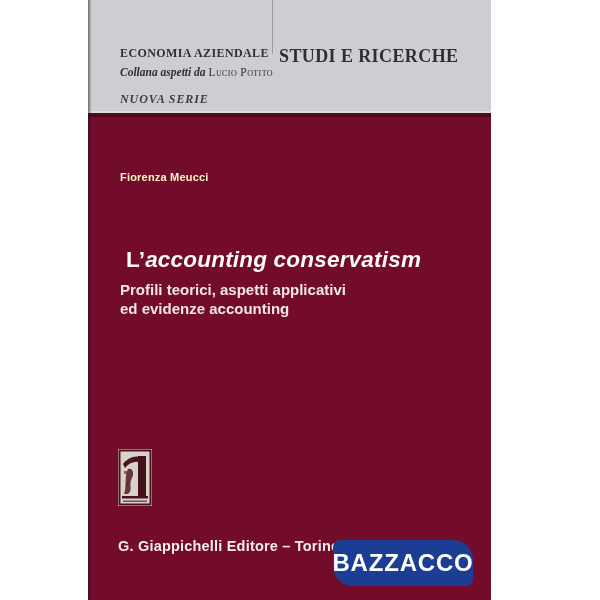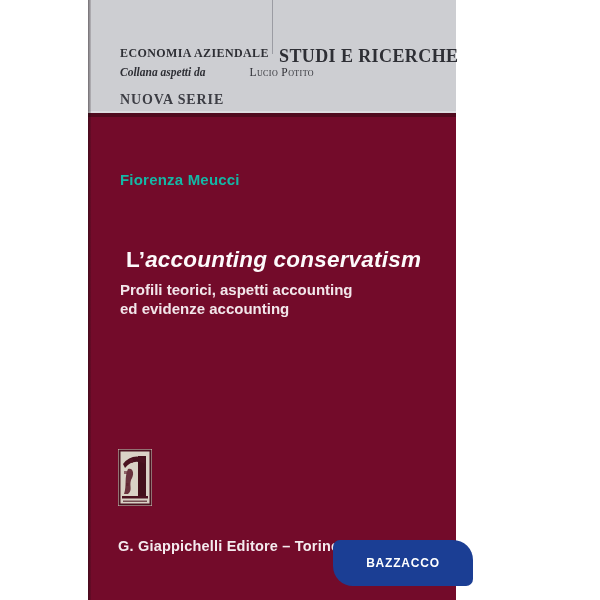--- a/index.html
+++ b/index.html
@@ -15,21 +15,21 @@
     position: relative;
     width: 600px;
     height: 600px;
     background: #ffffff;
   }
   
   .cover {
     position: absolute;
     left: 88px;
     top: 0;
-    width: 368px;
+    width: 403px;
     height: 600px;
   }
   
   .cover::after {
     content: "";
     position: absolute;
     left: 0;
     top: 0;
     width: 3px;
     height: 100%;
@@ -86,51 +86,51 @@
     color: #2e2f35;
     white-space: nowrap;
   }
   .collana-prefix {
     font-style: italic;
     font-weight: bold;
   }
   .collana-name {
     font-variant: small-caps;
     letter-spacing: 0.4px;
-    margin-left: 41px;
   }
   .nuova-serie {
     position: absolute;
     left: 32px;
     top: 92px;
     font-family: "Liberation Serif", serif;
-    font-size: 14px;
+    font-size: 12px;
     font-weight: 600;
     letter-spacing: 0.9px;
     color: #3c3d44;
     white-space: nowrap;
+    font-style: italic;
   }
   
   .cover-main {
     position: absolute;
     left: 0;
     top: 113px;
     width: 100%;
     height: 487px;
     background: #730b2a;
     border-top: 4px solid #500a1e;
     box-sizing: border-box;
   }
   .author {
     position: absolute;
     left: 32px;
     top: 54px;
-    font-size: 15px;
-    font-weight: bold;
-    color: #14b8a6;
+    font-size: 11px;
+    font-weight: bold;
+    color: #fef9c3;
     letter-spacing: 0.2px;
     white-space: nowrap;
   }
   .title {
     position: absolute;
     left: 31px;
     top: 123px;
     margin: 7px;
     font-size: 22.5px;
     font-weight: bold;
@@ -176,21 +176,21 @@
     height: 46px;
     background: #1b3e94;
     border-radius: 7px 20px 7px 20px;
     display: flex;
     align-items: center;
     justify-content: center;
     z-index: 10;
   }
   .badge-label {
     color: #ffffff;
-    font-size: 12px;
+    font-size: 24px;
     font-weight: bold;
     letter-spacing: 0.8px;
     white-space: nowrap;
   }
 </style>
 </head>
 <body>
 
 <div class="stage">
   <div class="cover">
@@ -205,21 +205,21 @@
       </div>
       <div class="nuova-serie">NUOVA SERIE</div>
     </div>
 
     <div class="cover-main">
       <div class="author">Fiorenza Meucci</div>
 
       <h1 class="title"><span class="t-prefix">L’</span><span class="t-italic">accounting conservatism</span></h1>
 
       <div class="subtitle">
-        <div>Profili teorici, aspetti accounting</div>
+        <div>Profili teorici, aspetti applicativi</div>
         <div>ed evidenze accounting</div>
       </div>
 
       <div class="logo">
         <svg viewBox="0 0 34 57" xmlns="http://www.w3.org/2000/svg">
           <rect x="0" y="0" width="34" height="57" fill="#d9d2c6"></rect>
           <rect x="1.5" y="1.5" width="31" height="54" fill="none" stroke="#4a1220" stroke-width="2"></rect>
           <rect x="20" y="7" width="8" height="42" fill="#43101c"></rect>
           <path d="M5 15 Q13 4 27 9 L27 15 Q15 9 7 19 Z" fill="#4a1220"></path>
           <path d="M10 20 C15 18 17 25 13 31 C11 37 15 41 10 45 L6 45 C9 37 6 28 10 20 Z" fill="#551626" opacity="0.85"></path>

